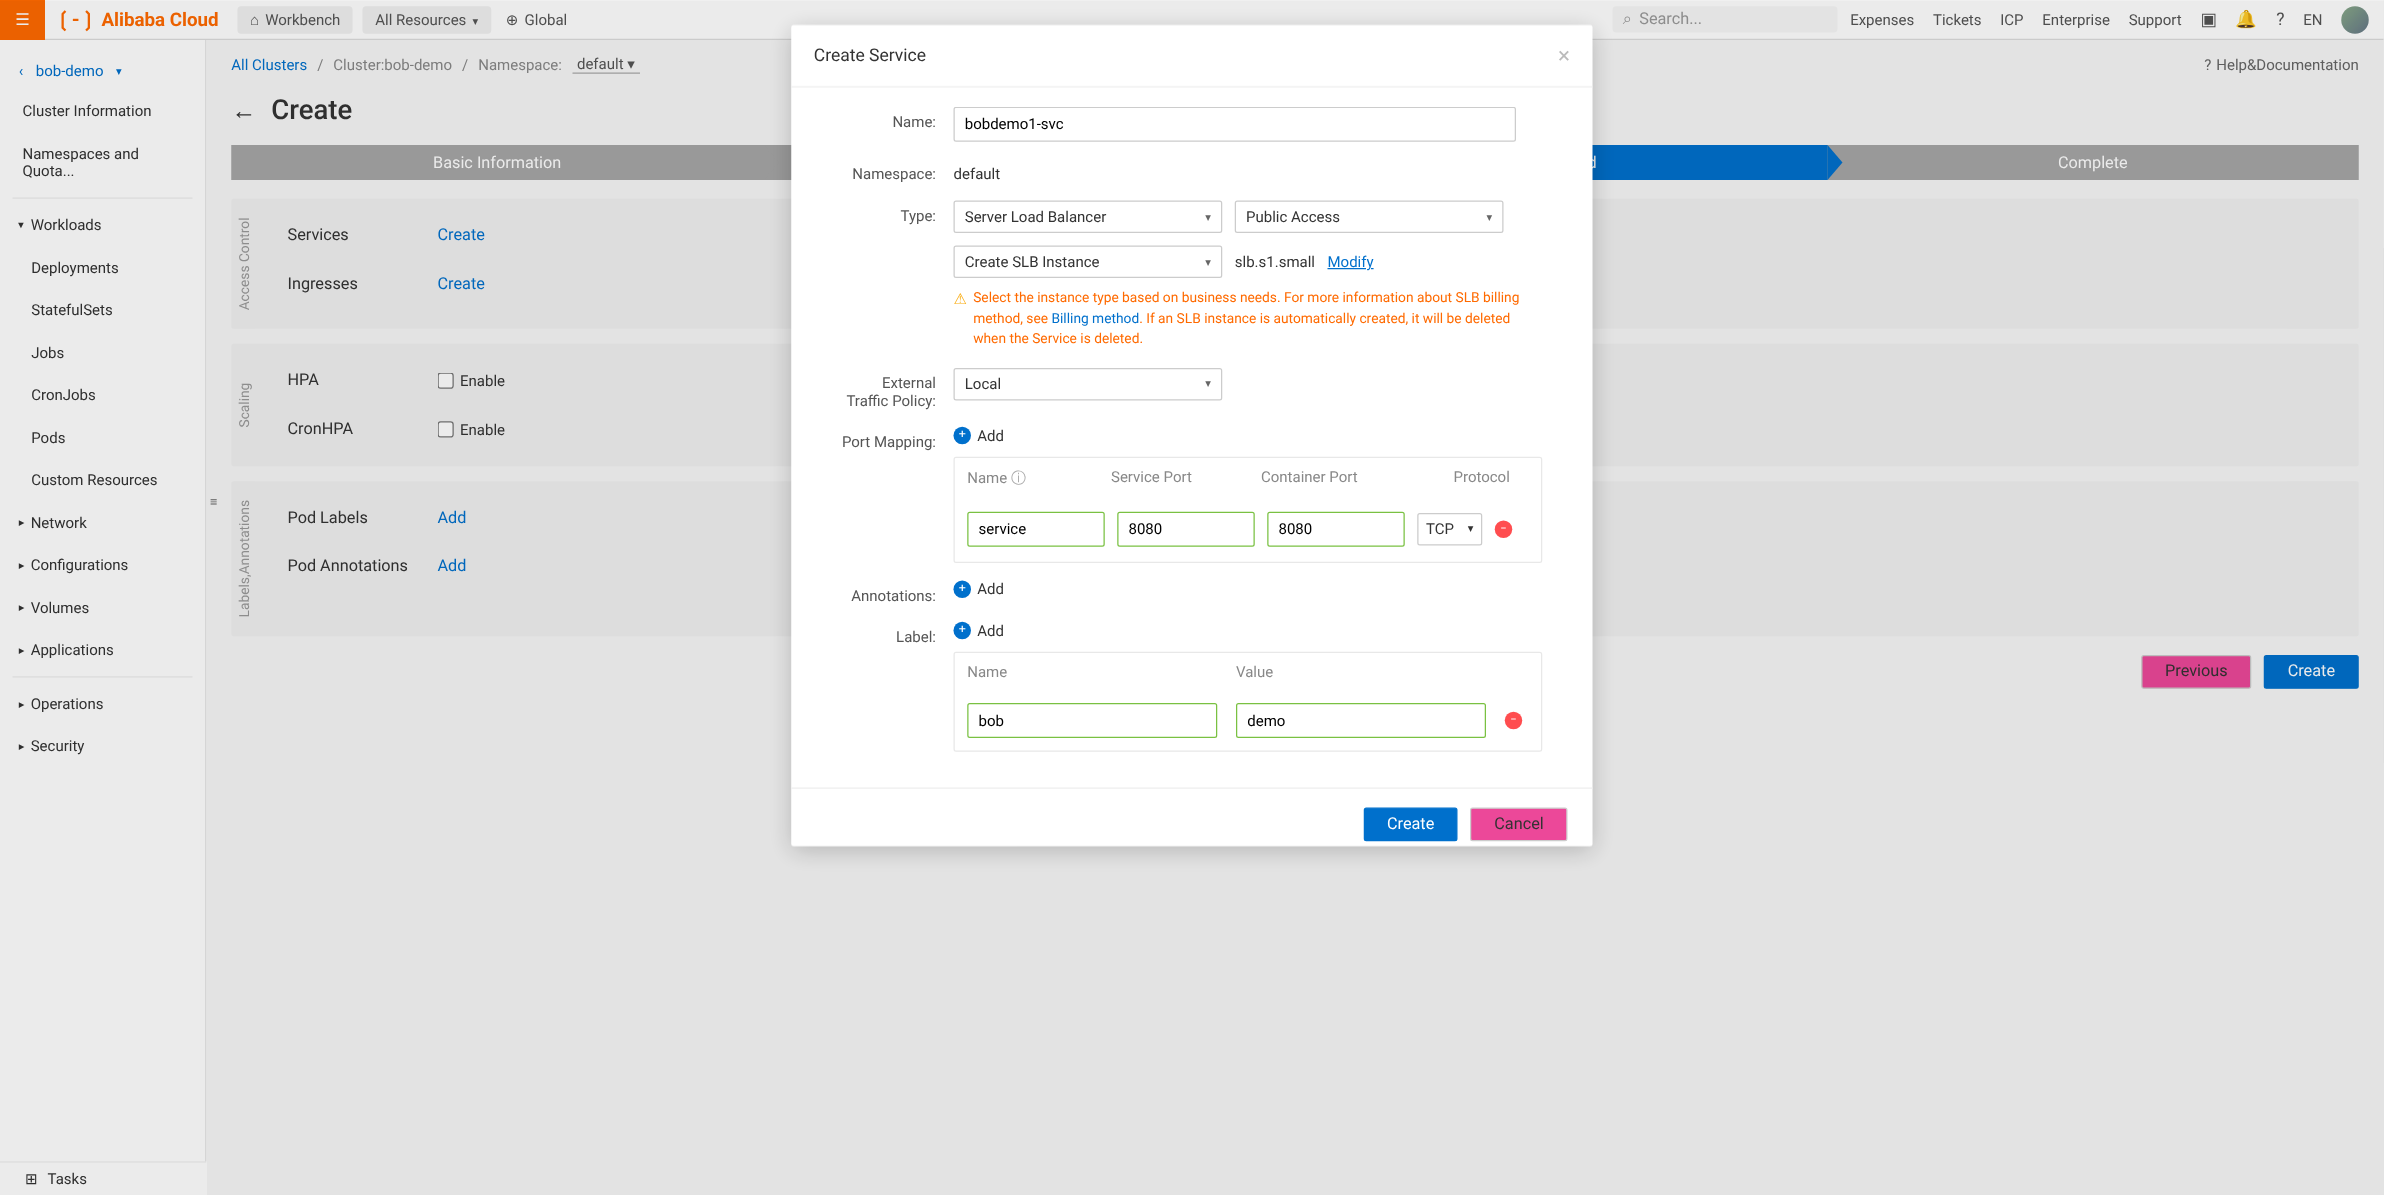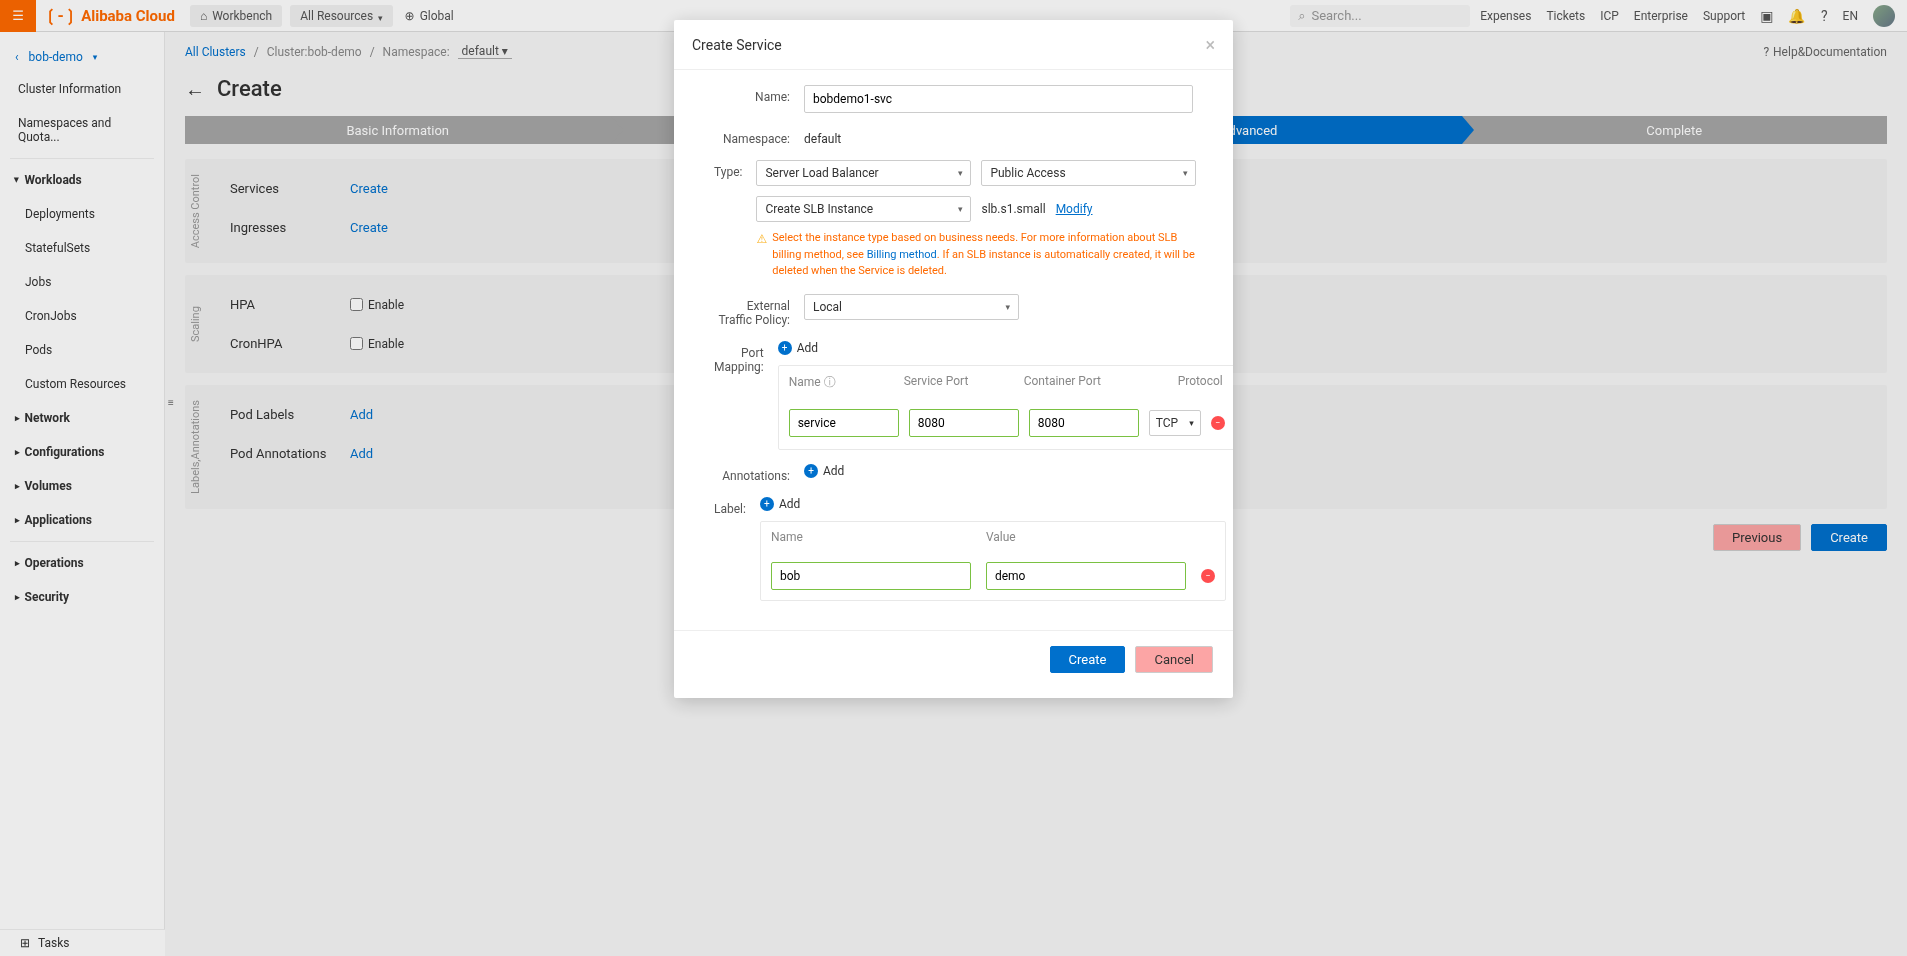--- a/index.html
+++ b/index.html
@@ -15,21 +15,21 @@
 .topbar-links { display: flex; align-items: center; gap: 15px; font-size: 12px; color: #555; padding-right: 12px; }
 .topbar-links span { cursor: pointer; }
 .topbar-icon { font-size: 14px; color: #555; cursor: pointer; }
 .avatar { width: 22px; height: 22px; border-radius: 50%; background: linear-gradient(135deg,#8a8,#678); }
 .main-layout { display: flex; height: calc(100vh - 32px); }
 .sidebar { width: 165px; background: #fff; border-right: 1px solid #e8e8e8; padding-top: 10px; font-size: 12px; color: #333; }
 .sidebar-top { padding: 8px 15px; color: #0070cc; display: flex; align-items: center; gap: 10px; cursor: pointer; }
 .sidebar-top .chev { color: #0070cc; }
 .sidebar-item { padding: 10px 18px; cursor: pointer; color: #333; }
 .sidebar-sub { padding: 10px 18px 10px 25px; cursor: pointer; color: #333; }
-.sidebar-head { padding: 10px 15px; display: flex; align-items: center; font-weight: bold; cursor: pointer; }
+.sidebar-head { padding: 10px 15px; display: flex; align-items: center; font-weight: normal; cursor: pointer; }
 .sidebar-head::before { content: "▸"; margin-right: 5px; font-size: 9px; color: #333; transform: rotate(0deg); display: inline-block; }
 .sidebar-head.open::before { transform: rotate(90deg); }
 .sidebar-divider { border-top: 1px solid #eee; margin: 4px 10px; }
 .sidebar-footer { position: fixed; bottom: 0; width: 165px; padding: 6px 20px; border-top: 1px solid #eee; background: #fff; display: flex; align-items: center; gap: 8px; font-size: 12px; color: #333; }
 .content { flex: 1; position: relative; background: #f7f7f7; overflow: auto; }
 .breadcrumb { padding: 12px 20px; font-size: 12px; color: #888; display: flex; align-items: center; gap: 8px; }
 .breadcrumb a { color: #0070cc; cursor: pointer; }
 .breadcrumb .ns-select { border-bottom: 1px solid #aaa; padding: 0 4px; color: #555; }
 .help-link { margin-left: auto; display: flex; align-items: center; gap: 4px; color: #666; font-size: 12px; cursor: pointer; }
 .page-title { padding: 5px 20px 15px; font-size: 22px; font-weight: 500; color: #333; display: flex; align-items: center; gap: 12px; }
@@ -43,27 +43,27 @@
 .panels { margin: 0 20px; }
 .panel { background: #f0f0f0; margin-bottom: 12px; display: flex; border-radius: 2px; }
 .panel-label { width: 25px; writing-mode: vertical-rl; transform: rotate(180deg); text-align: center; font-size: 11px; color: #999; padding: 15px 4px; }
 .panel-body { flex: 1; padding: 10px 20px; }
 .panel-row { display: flex; align-items: center; padding: 12px 0; }
 .panel-row .label { width: 120px; font-size: 13px; color: #333; }
 .panel-row .action { color: #0070cc; font-size: 13px; cursor: pointer; }
 .checkbox { display: flex; align-items: center; gap: 5px; font-size: 12px; color: #333; }
 .checkbox input { width: 13px; height: 13px; }
 .footer-buttons { margin: 15px 20px; display: flex; justify-content: flex-end; gap: 10px; }
-.btn { padding: 5px 18px; border: 1px solid #ccc; background: #fca5a5; font-size: 13px; border-radius: 2px; cursor: pointer; color: #333; }
+.btn { padding: 5px 18px; border: 1px solid #ccc; background: #ec4899; font-size: 13px; border-radius: 2px; cursor: pointer; color: #333; }
 .btn.primary { background: #0070cc; border-color: #0070cc; color: #fff; }
 .collapse-handle { position: absolute; left: 0; top: 360px; width: 12px; height: 20px; display: flex; align-items: center; justify-content: center; font-size: 10px; color: #666; cursor: pointer; }
 
 
 .modal-bg { position: fixed; inset: 0; background: rgba(0,0,0,0.08); display: flex; align-items: flex-start; justify-content: center; padding-top: 20px; z-index: 100; }
-.modal { width: 559px; background: #fff; border-radius: 2px; box-shadow: 0 4px 20px rgba(0,0,0,0.2); padding-bottom: 25px; }
+.modal { width: 641px; background: #fff; border-radius: 2px; box-shadow: 0 4px 20px rgba(0,0,0,0.2); padding-bottom: 4px; }
 .modal-header { padding: 14px 18px; display: flex; align-items: center; border-bottom: 1px solid #eee; }
 .modal-header .title { font-size: 14px; color: #333; }
 .modal-header .close { margin-left: auto; color: #bbb; font-size: 18px; cursor: pointer; }
 .modal-body { padding: 15px 40px 20px 40px; max-height: 550px; overflow-y: auto; }
 .form-row { display: flex; align-items: flex-start; margin-bottom: 14px; font-size: 12px; }
 .form-label { width: 90px; text-align: right; padding-right: 14px; color: #555; padding-top: 5px; }
 .form-field { flex: 1; }
 .text-input { width: 100%; max-width: 450px; border: 1px solid #ccc; padding: 6px 8px; font-size: 12px; border-radius: 2px; }
 .select { border: 1px solid #ccc; padding: 5px 8px; font-size: 12px; border-radius: 2px; background: #fff; width: 215px; display: flex; justify-content: space-between; align-items: center; cursor: pointer; }
 .select .caret { font-size: 9px; color: #666; }

